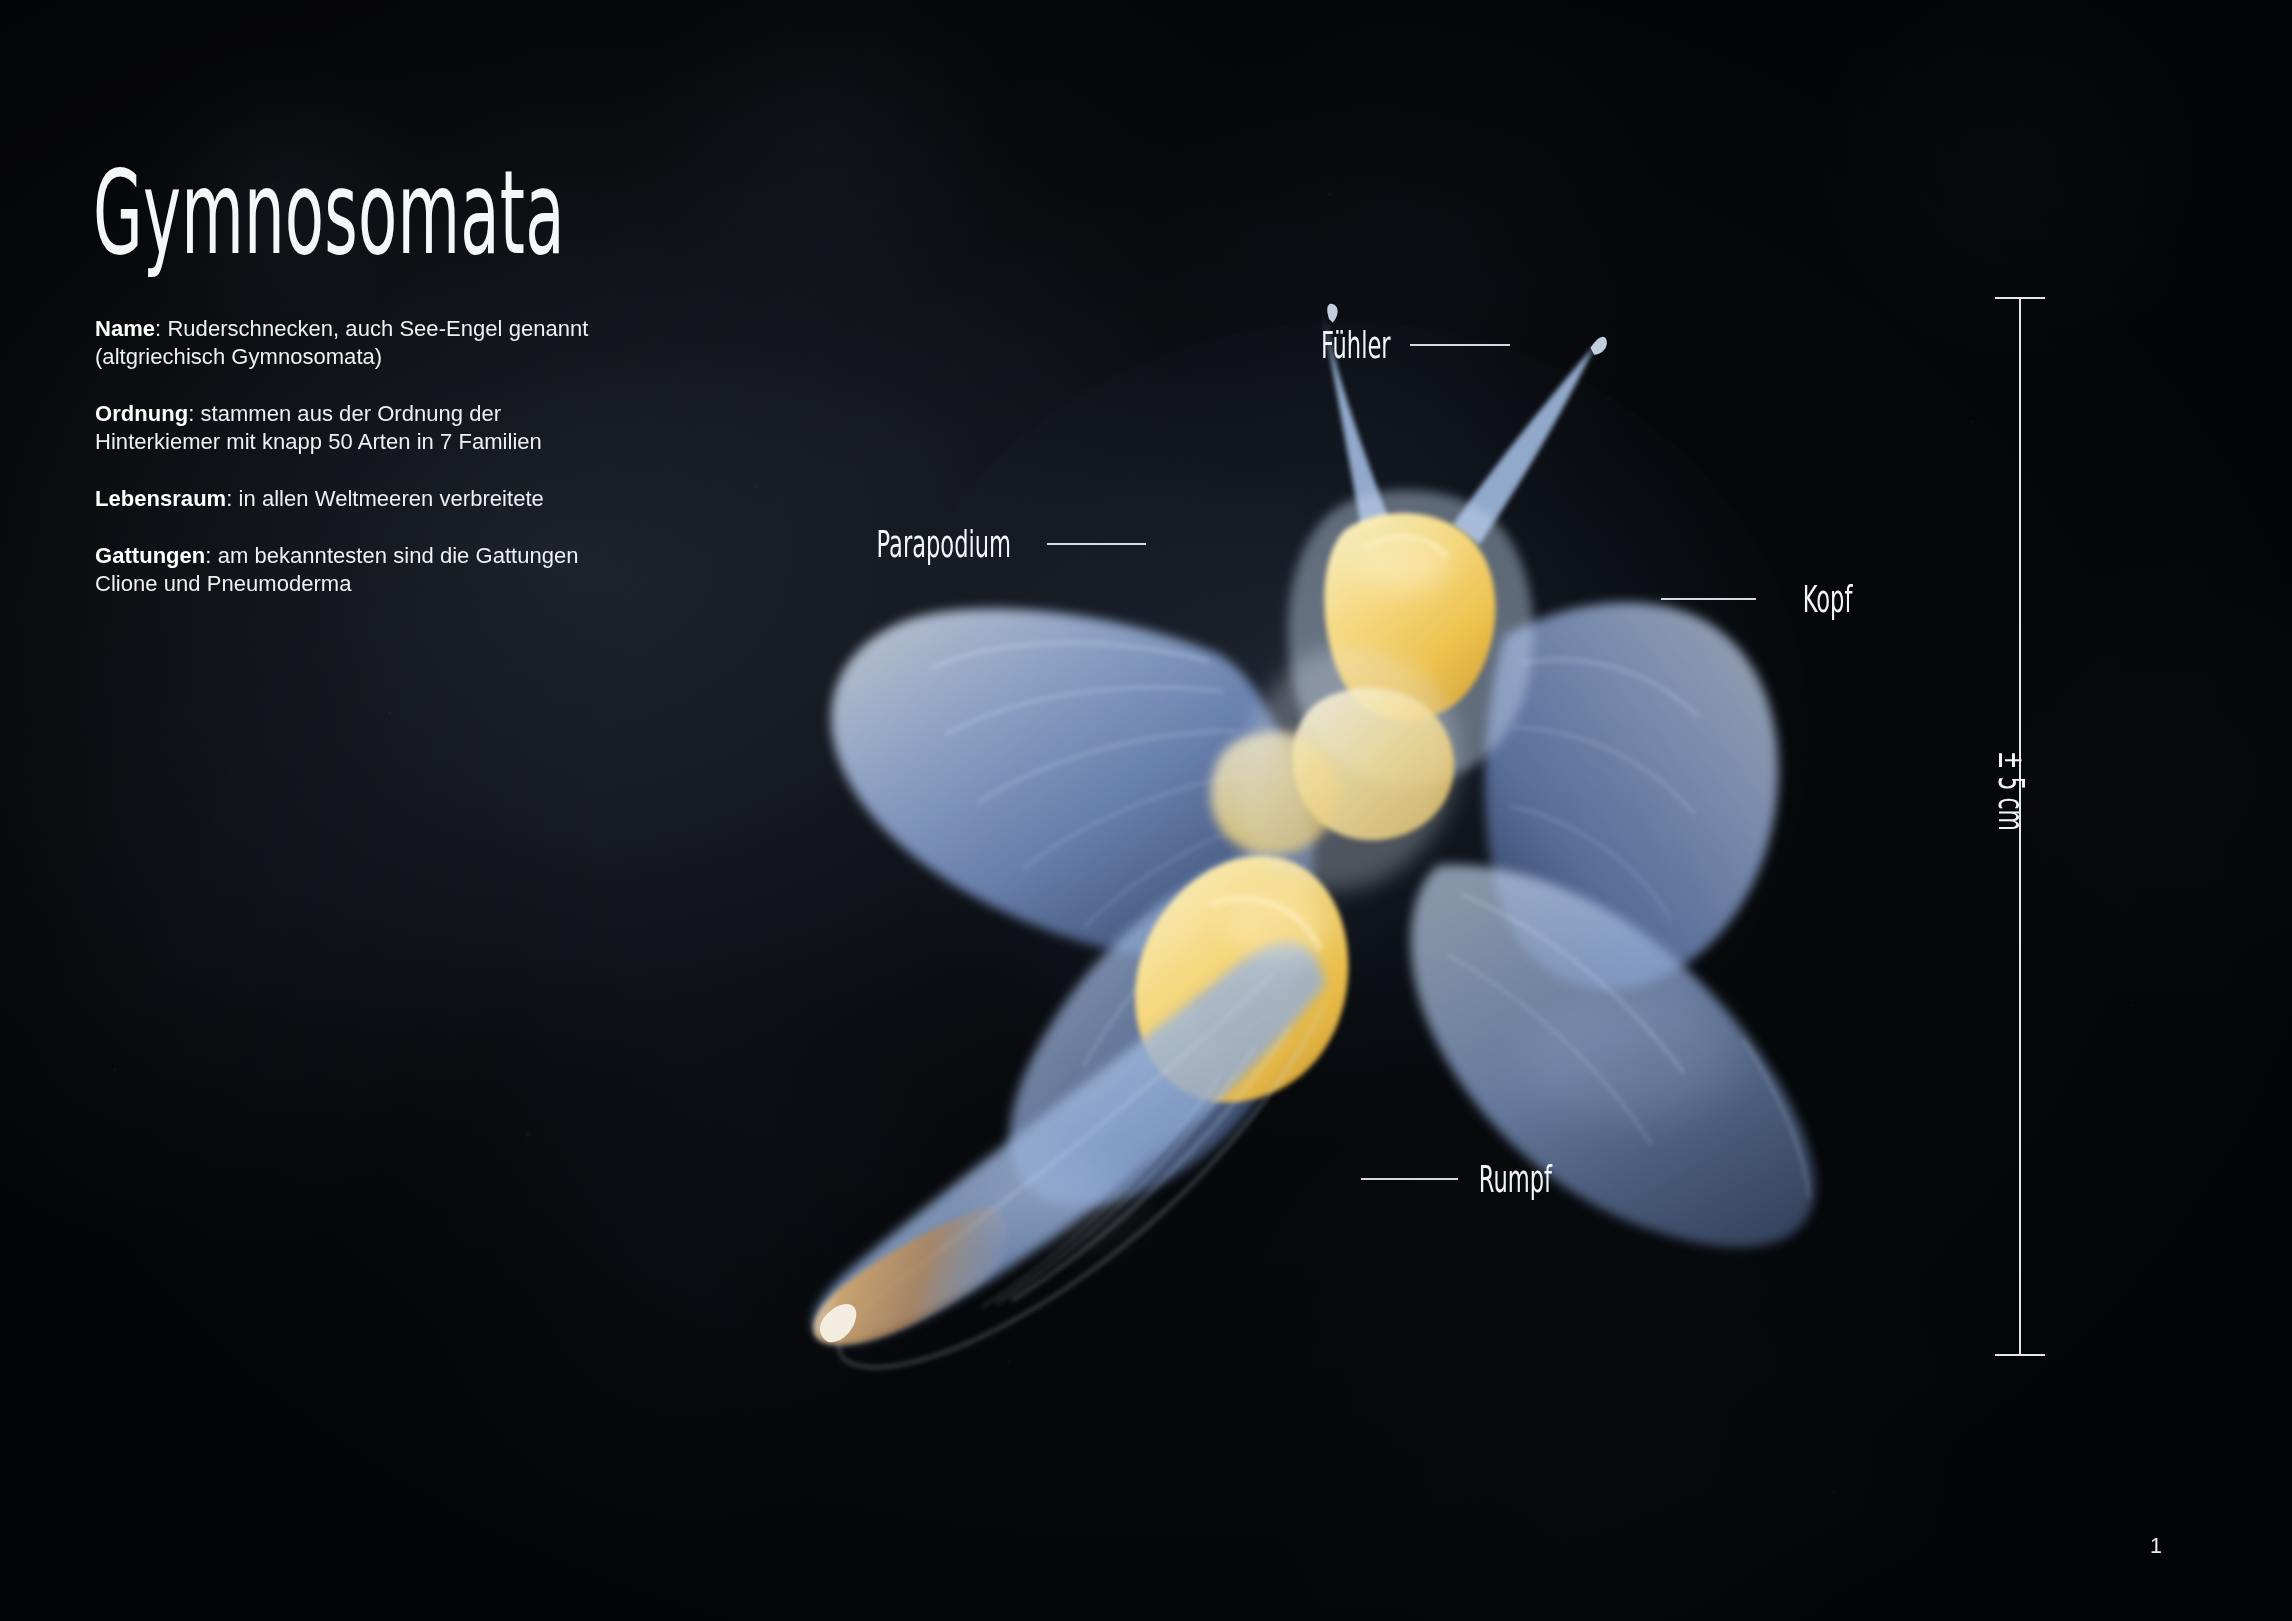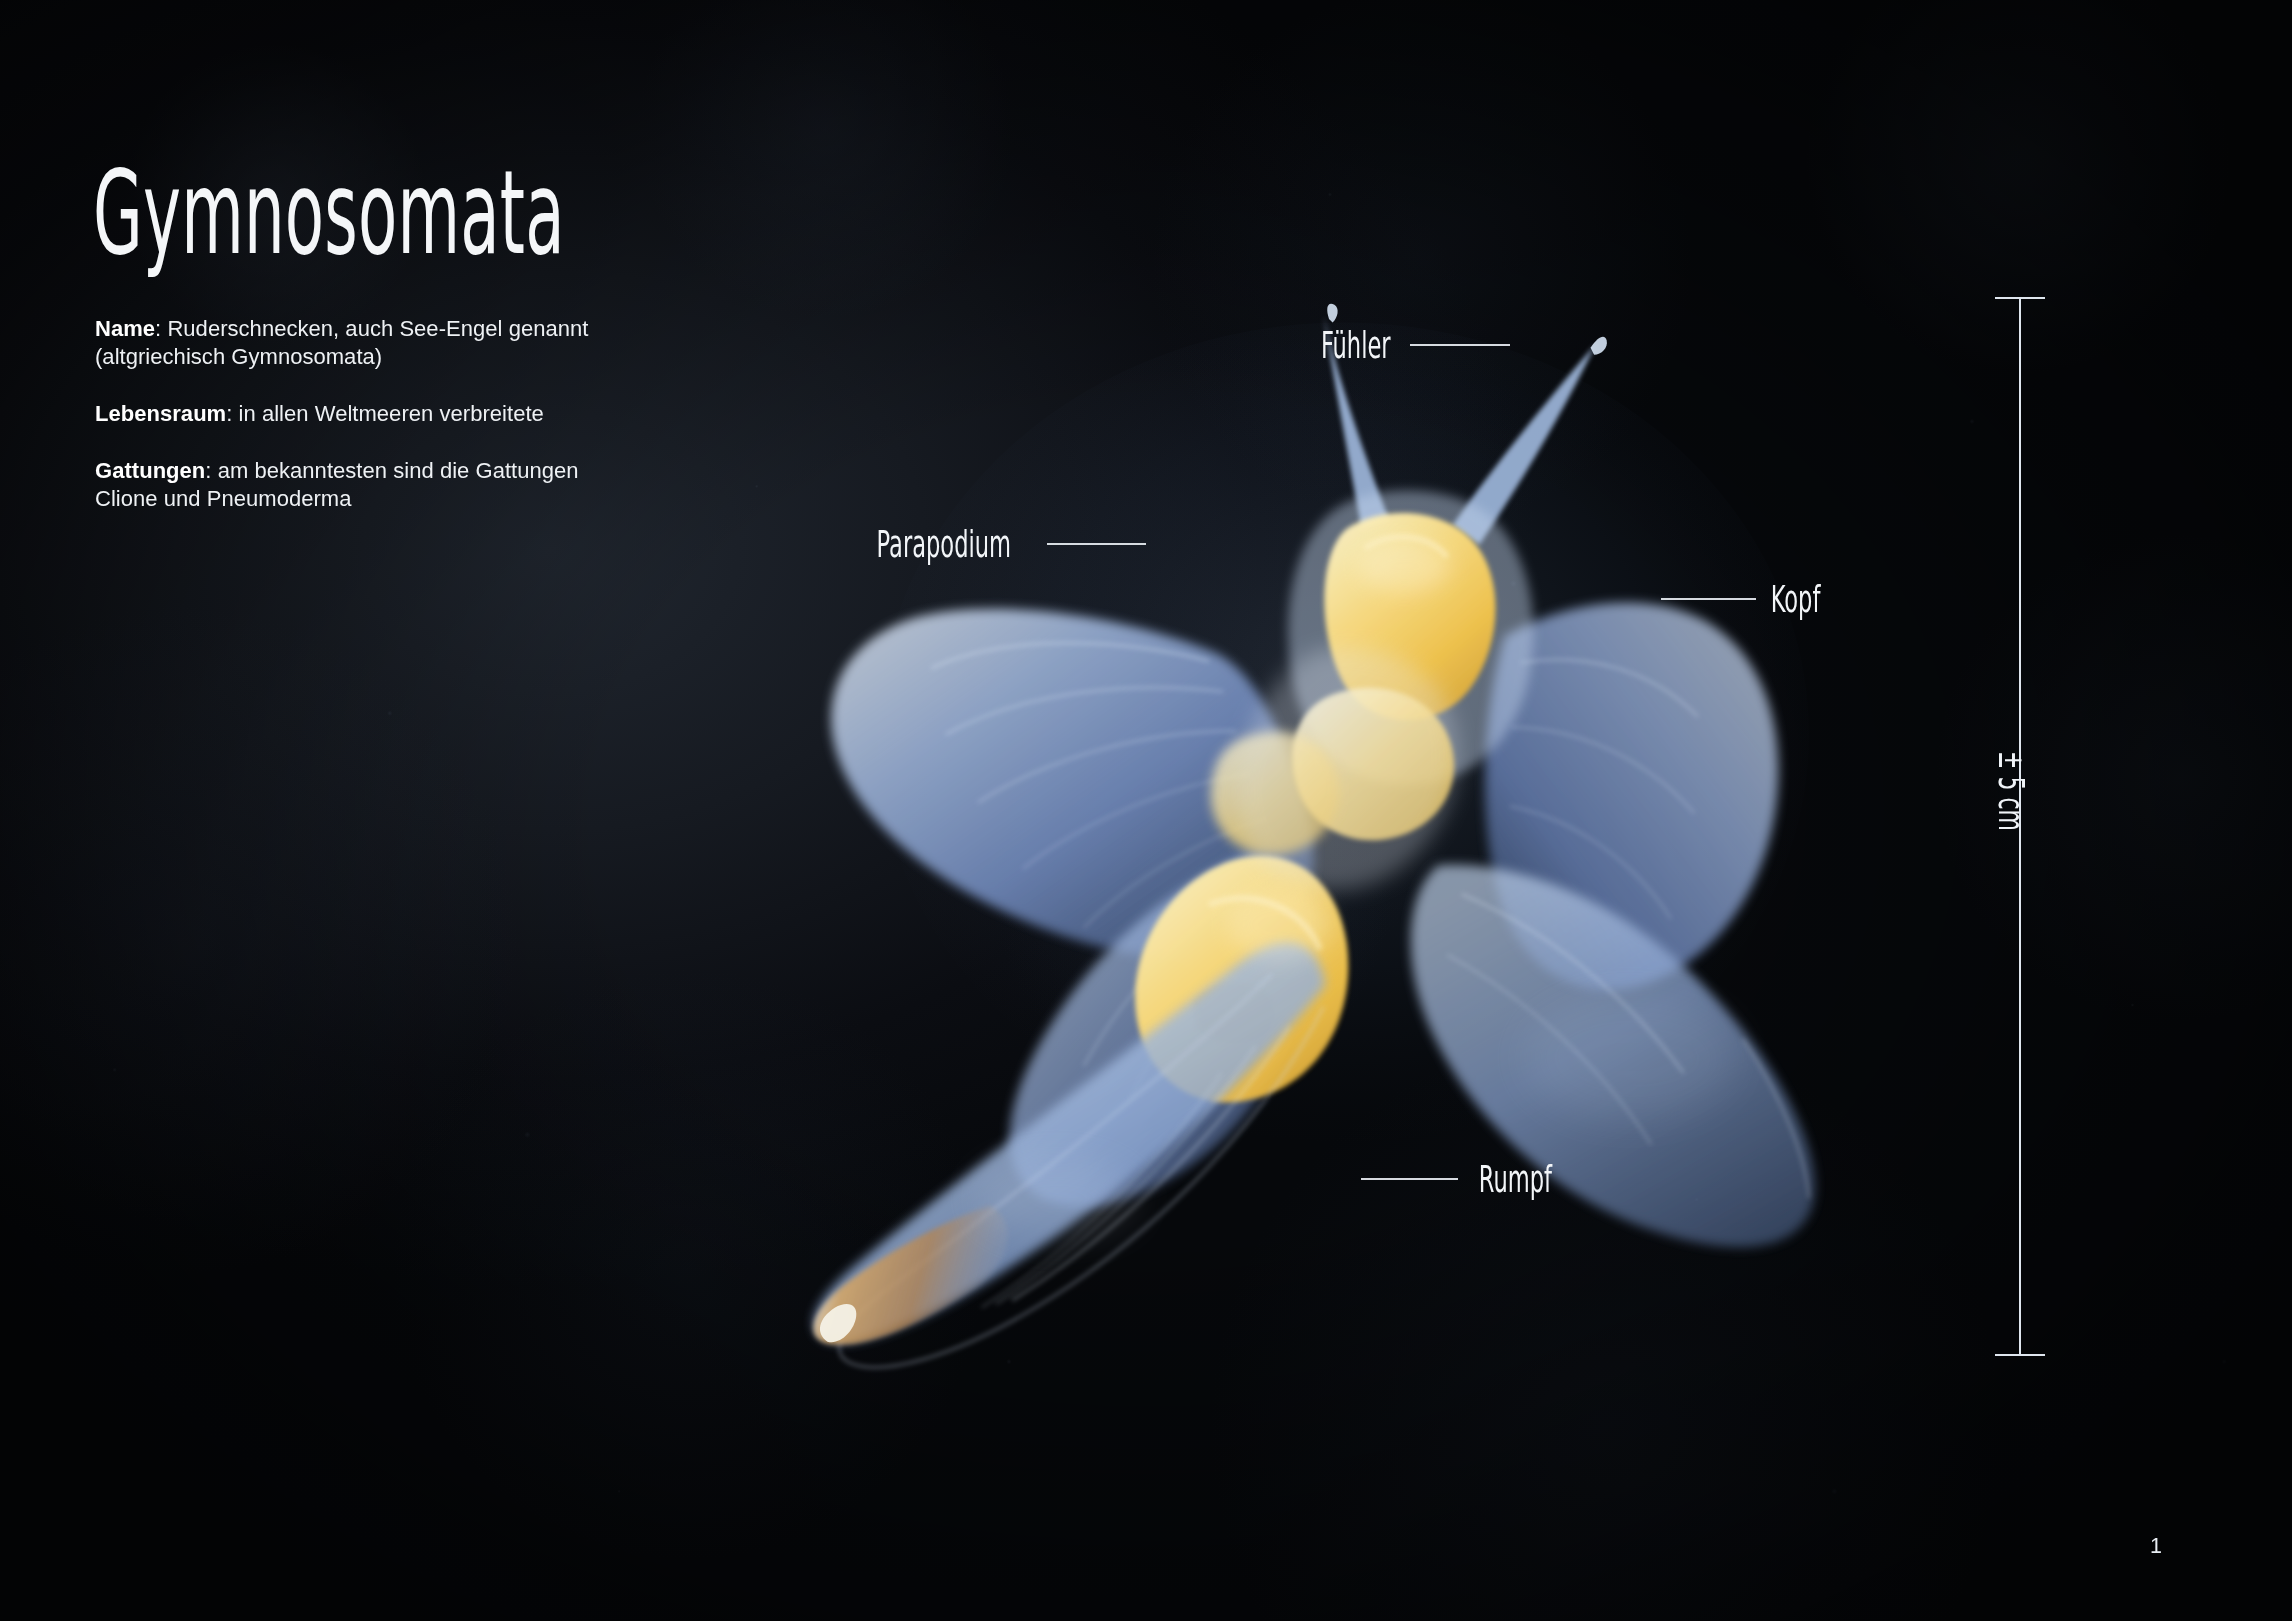--- a/index.html
+++ b/index.html
@@ -179,20 +179,23 @@
   <div class="bg-layer" id="bg-speckle"></div>
   <div class="bg-layer" id="bg-vignette"></div>
 
   <h1 id="title">Gymnosomata</h1>
 
   <div id="infotext">
     <p class="info-block">
       <span class="k">Name</span><span>: </span><span>Ruderschnecken, auch See-Engel genannt (altgriechisch Gymnosomata)</span>
     </p>
     <p class="info-block">
+      <span class="k">Ordnung</span><span>: </span><span>stammen aus der Ordnung der Hinterkiemer mit knapp 50 Arten in 7 Familien</span>
+    </p>
+    <p class="info-block">
       <span class="k">Lebensraum</span><span>: </span><span>in allen Weltmeeren verbreitete</span>
     </p>
     <p class="info-block">
       <span class="k">Gattungen</span><span>: </span><span>am bekanntesten sind die Gattungen Clione und Pneumoderma</span>
     </p>
   </div>
 
   <div id="creature">
     <svg viewBox="0 0 1400 1350" xmlns="http://www.w3.org/2000/svg">
       <defs>
@@ -397,21 +400,21 @@
   <div class="callout left" style="left:1303px; top:326px;">
     <span class="txt">Fühler</span>
     <span class="leader" style="width:100px;"></span>
   </div>
 
   <div class="callout left" style="left:842px; top:525px;">
     <span class="txt">Parapodium</span>
     <span class="leader" style="width:99px;"></span>
   </div>
 
-  <div class="callout right" style="left:1661px; top:580px;">
+  <div class="callout right" style="left:1661px; top:580px;gap:32px;">
     <span class="leader" style="width:95px;"></span>
     <span class="txt">Kopf</span>
   </div>
 
   <div class="callout right" style="left:1361px; top:1160px;">
     <span class="leader" style="width:97px;"></span>
     <span class="txt">Rumpf</span>
   </div>
 
   <div id="scalebar">

